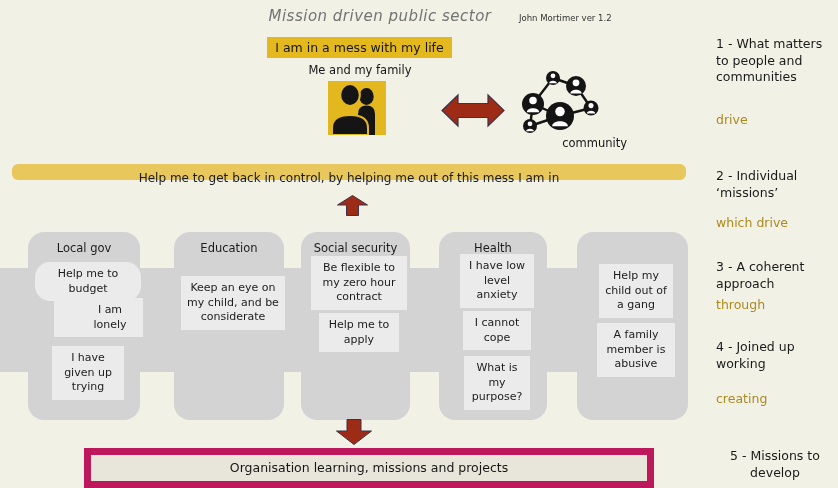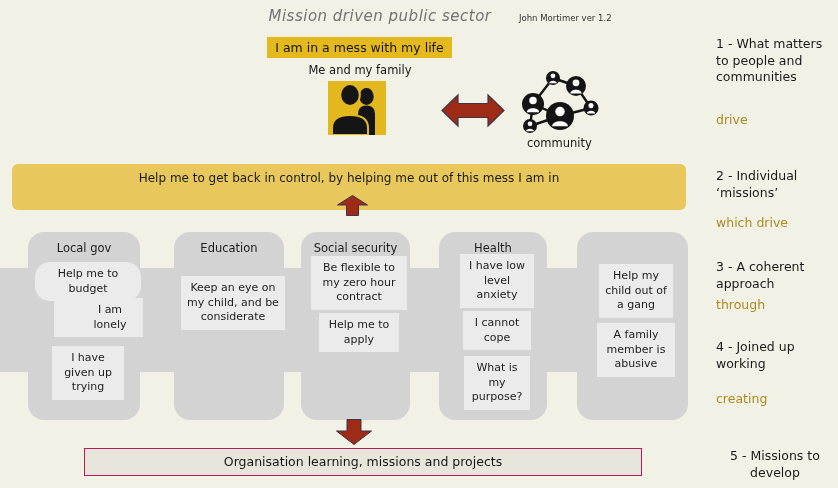--- a/index.html
+++ b/index.html
@@ -9,35 +9,35 @@
   .title{position:absolute;left:235px;top:7px;width:290px;text-align:center;
          font-size:15px;font-style:italic;letter-spacing:.5px;color:#737373;}
   .author{position:absolute;left:519px;top:13px;font-size:8.5px;color:#333;}
 
   .mess-box{position:absolute;left:267px;top:37px;width:185px;height:21px;
             background:#e4b91e;text-align:center;line-height:21px;font-size:12.5px;}
   .family-label{position:absolute;left:302px;top:63px;width:116px;text-align:center;font-size:11.5px;}
   .person-icon{position:absolute;left:328px;top:81px;width:58px;height:54px;}
   .dbl-arrow{position:absolute;left:441px;top:92px;width:64px;height:37px;}
   .community-icon{position:absolute;left:508px;top:64px;width:92px;height:72px;}
-  .community-label{position:absolute;left:527px;top:136px;width:100px;text-align:left;font-size:11.5px;}
+  .community-label{position:absolute;left:527px;top:136px;width:100px;text-align:right;font-size:11.5px;}
 
-  .banner{position:absolute;left:12px;top:164px;width:674px;height:46px;background:#e8c85c;
+  .banner{position:absolute;left:12px;top:164px;width:674px;height:16px;background:#e8c85c;
           border-radius:6px;text-align:center;line-height:29px;font-size:12px;color:#1a1a1a;}
   .up-arrow{position:absolute;left:337px;top:195px;width:31px;height:21px;}
   .down-arrow{position:absolute;left:336px;top:419px;width:36px;height:26px;}
 
   .band{position:absolute;left:0;top:268px;width:660px;height:104px;background:#d3d3d3;}
   .col{position:absolute;top:232px;height:188px;background:#d3d3d3;border-radius:16px;}
   .col-h{padding-top:9px;text-align:center;font-size:11.5px;color:#1c1c1c;}
   .cbox{position:absolute;background:#ebebeb;padding:5px 4px;font-size:11px;line-height:1.32;
         text-align:center;color:#1c1c1c;}
 
   .bottom-bar{position:absolute;left:84px;top:448px;width:556px;height:26px;background:#e8e6da;
-              border:1px solid #be185d;text-align:center;line-height:26px;font-size:12.5px;}
+              border:7px solid #be185d;text-align:center;line-height:26px;font-size:12.5px;}
 
   .sb{position:absolute;left:716px;width:118px;font-size:12.5px;line-height:1.32;color:#1a1a1a;}
   .sb.gold{color:#ab8a20;}
 </style>
 </head>
 <body>
 
 <div class="canvas">
 
   <div class="title">Mission driven public sector</div>

